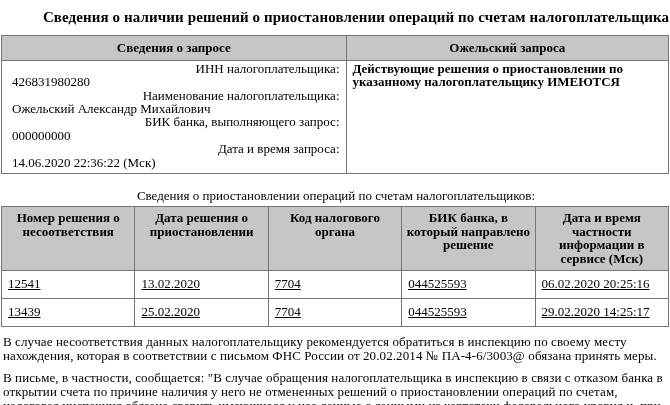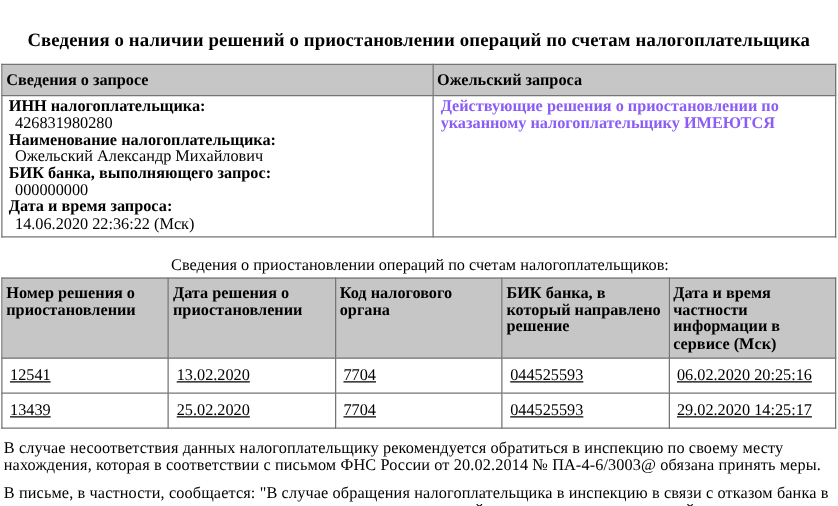--- a/index.html
+++ b/index.html
@@ -13,55 +13,55 @@
   .page {
     width: 670px;
     height: 405px;
     box-sizing: border-box;
     padding: 2px 1px 0 1px;
     overflow: hidden;
   }
   .page-title {
     font-size: 15px;
     font-weight: bold;
-    text-align: center;
-    margin: 23px 0 9px 0;
+    text-align: right;
+    margin: 7px 0 9px 0;
     letter-spacing: 0.1px;
   }
   table {
     width: 668px;
     border-collapse: collapse;
     table-layout: fixed;
   }
   th, td {
     border: 1px solid #757575;
     vertical-align: top;
     font-size: 13px;
   }
   th.gray-hdr {
     background: #c6c6c6;
     font-weight: bold;
-    text-align: left;
+    text-align: center;
     padding: 5px 3px;
     line-height: 1.05;
   }
   
   .req-table td.req-details {
     width: 50.6%;
     padding: 1px 6px 4px 5px;
     line-height: 1.035;
   }
   .req-table td.req-result {
     padding: 1px 6px 4px 6px;
     line-height: 1.05;
   }
-  .req-table .fld-label { font-weight: bold; }
+  .req-table .fld-label { font-weight: normal; text-align: right; }
   .req-table .fld-value { padding-left: 5px; }
   .result-text {
-    color: #8b5cf6;
+    color: #000000;
     font-weight: bold;
   }
   
   .susp-caption {
     margin: 15px 0 3px 2px;
     line-height: 1.05;
     text-align: center;
   }
   
   .susp-table th.gray-hdr { padding: 4px 3px 5px 3px; }
@@ -115,21 +115,21 @@
   <table class="susp-table">
     <colgroup>
       <col>
         <col>
         <col>
         <col>
         <col>
     </colgroup>
     <thead>
       <tr>
-        <th class="gray-hdr">Номер решения о приостановлении</th>
+        <th class="gray-hdr">Номер решения о несоответствия</th>
         <th class="gray-hdr">Дата решения о приостановлении</th>
         <th class="gray-hdr">Код налогового органа</th>
         <th class="gray-hdr">БИК банка, в который направлено решение</th>
         <th class="gray-hdr">Дата и время частности информации в сервисе (Мск)</th>
       </tr>
     </thead>
     <tbody>
       <tr>
         <td>12541</td>
         <td>13.02.2020</td>

